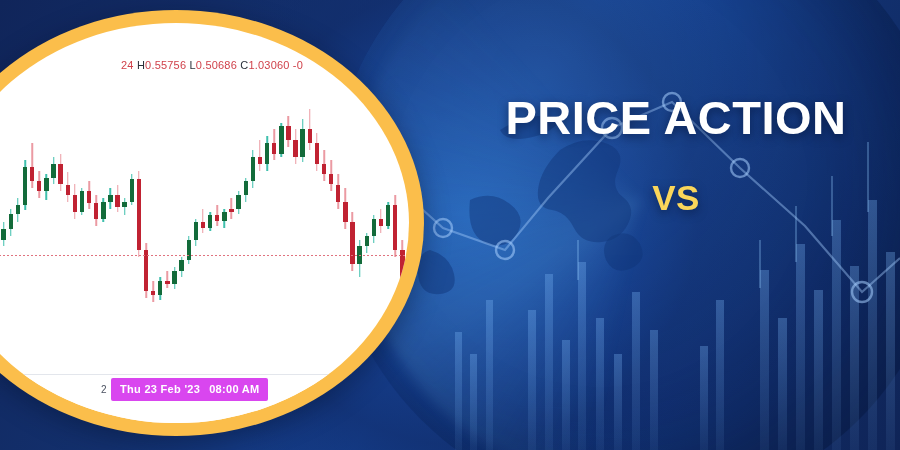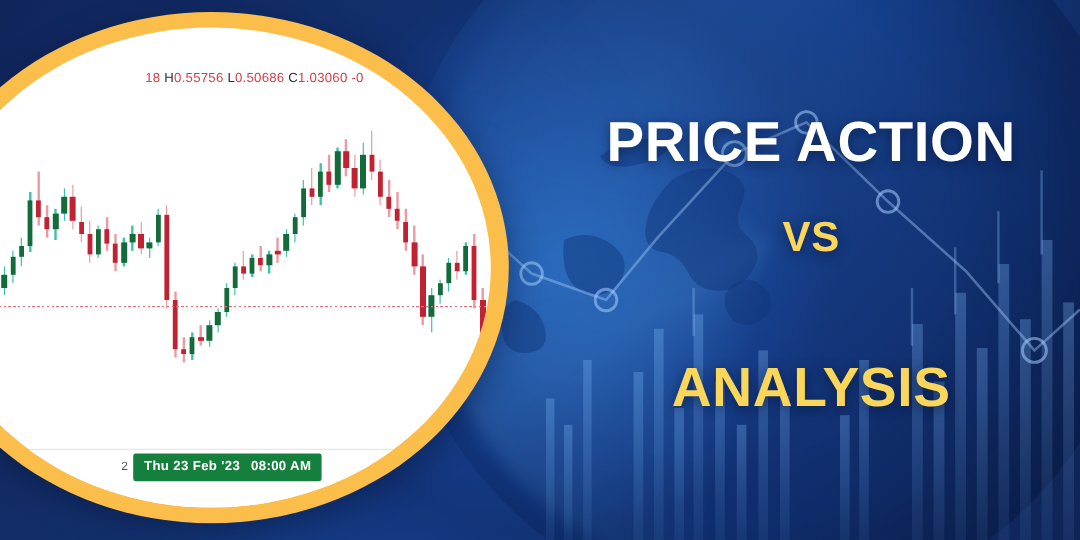--- a/index.html
+++ b/index.html
@@ -90,21 +90,21 @@
   .axis-pm {
     position:absolute; left:45px; bottom:28px;
     font-size:10px; color:#4a5160; letter-spacing:.2px;
   }
   .axis-num {
     position:absolute; left:158px; bottom:28px;
     font-size:10px; color:#4a5160;
   }
   .tooltip {
     position:absolute; left:168px; bottom:22px;
-    background:#15803d; color:#ffffff;
+    background:#d946ef; color:#ffffff;
     font-size:11px; font-weight:bold; letter-spacing:.3px;
     padding:5px 9px 6px 9px; border-radius:2px;
     white-space:nowrap;
   }
   .tooltip .gap { display:inline-block; width:9px; }
   
   #headline { position:absolute; left:452px; top:0; width:448px; height:450px; }
   .h-line {
     position:absolute; width:100%; text-align:center;
     font-weight:bold; letter-spacing:.5px;
@@ -181,21 +181,21 @@
         <circle cx="862" cy="292" r="10"></circle>
         <circle cx="392" cy="182" r="9"></circle>
       </g>
     </svg>
   </div>
 
   <div id="chart-badge">
     <div id="chart-inner">
 
       <div class="ohlc">
-        <span class="v">18</span>
+        <span class="v">24</span>
         <span class="lbl">H</span><span class="v">0.55756</span>
         <span class="lbl">L</span><span class="v">0.50686</span>
         <span class="lbl">C</span><span class="v">1.03060</span>
         <span class="v">-0</span>
       </div>
 
       <div id="plot">
           <div class="candle up" style="left: 8.47119px; width: 4.41356px; height: 290px;">
             <div class="wick" style="bottom: 141.557px; height: 24.0978px;"></div>
             <div class="body" style="bottom: 148.443px; height: 10.3276px;"></div>
@@ -438,16 +438,15 @@
 
       <div class="tooltip">
         <span>Thu 23 Feb '23</span><span class="gap"></span><span>08:00 AM</span>
       </div>
     </div>
   </div>
 
   <div id="headline">
     <div class="h-line" id="t-price">PRICE ACTION</div>
     <div class="h-line" id="t-vs">VS</div>
-    <div class="h-line" id="t-analysis">ANALYSIS</div>
   </div>
 
 </div>
 
 </body></html>

